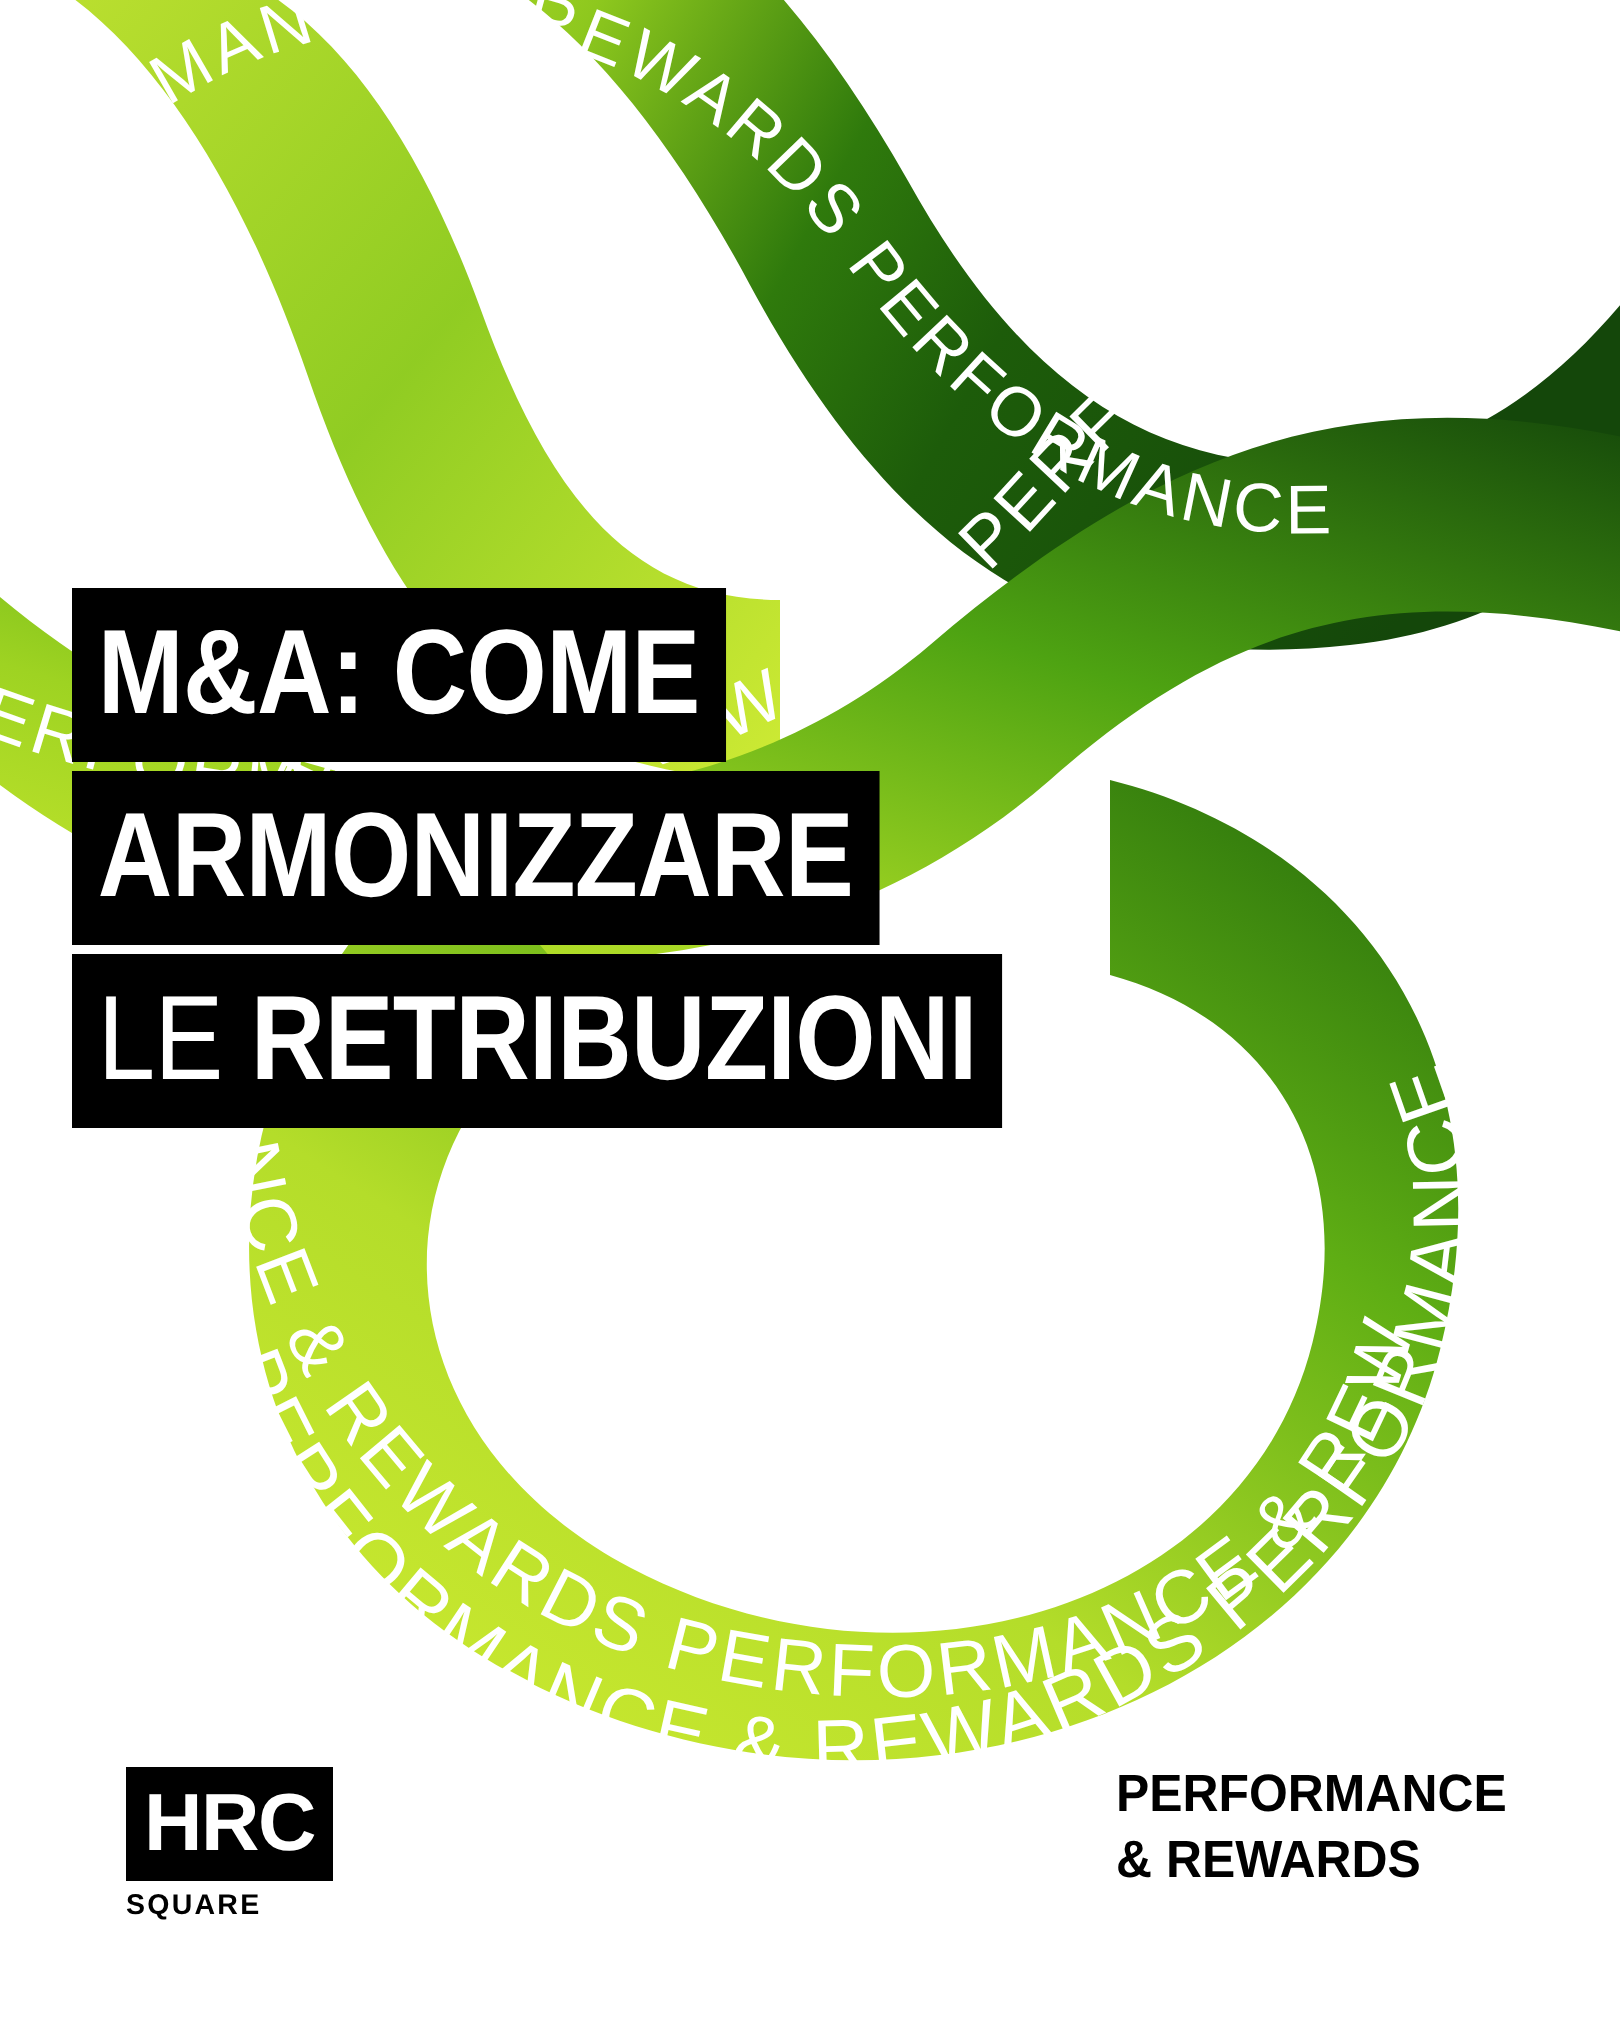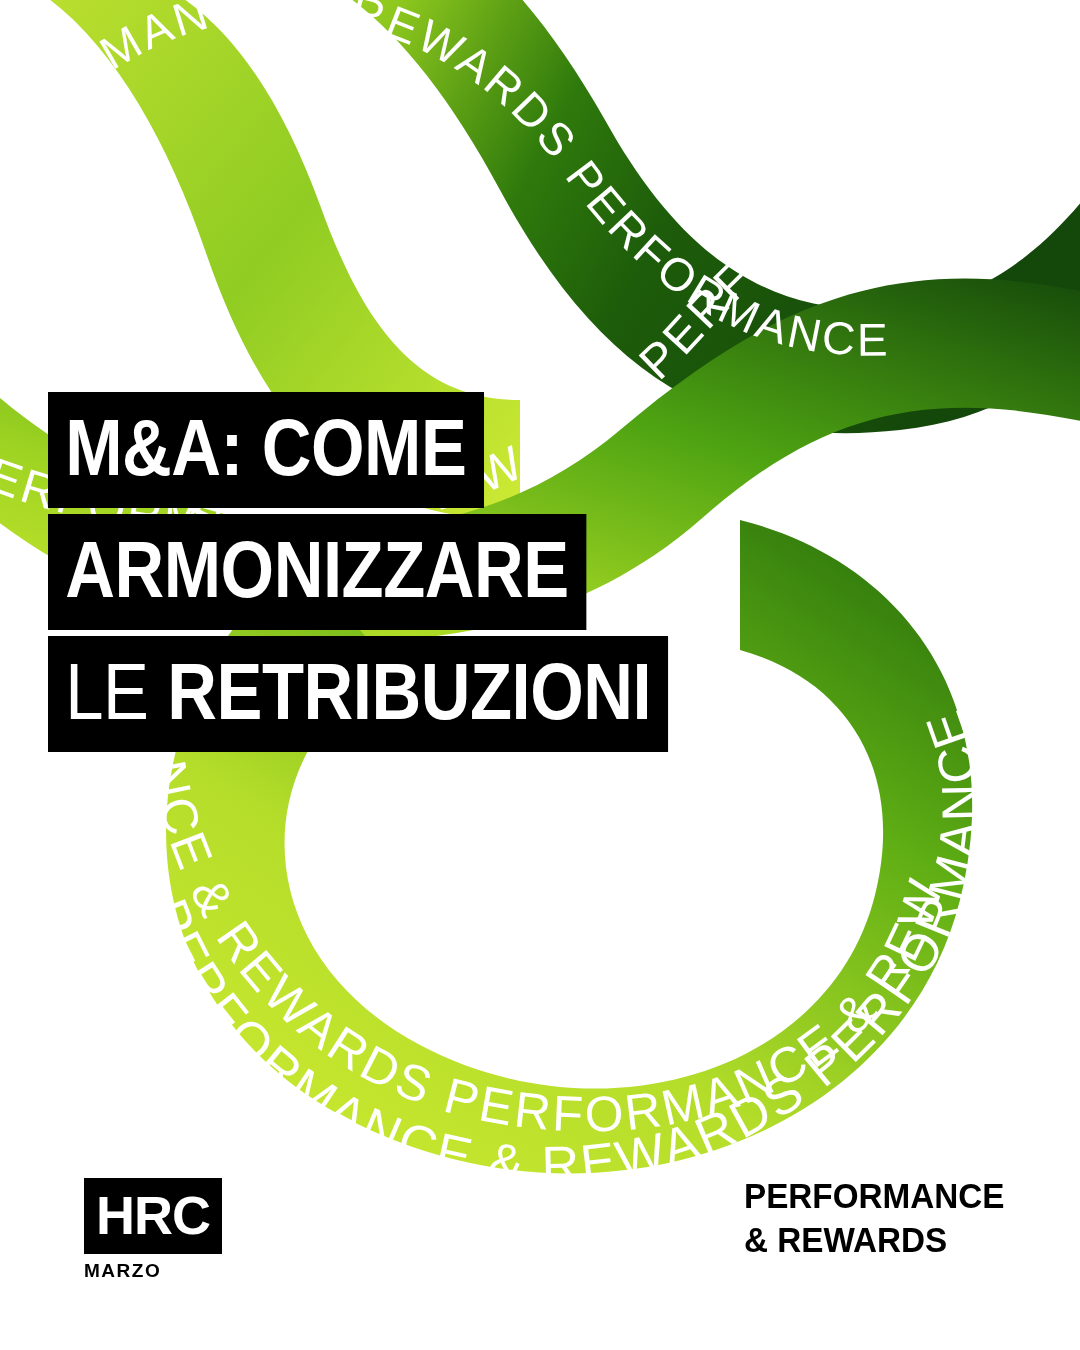--- a/index.html
+++ b/index.html
@@ -206,21 +206,21 @@
   <div class="title-block">
     <div class="title-line title-line-1">M&amp;A: COME</div>
     <div class="title-line title-line-2">ARMONIZZARE</div>
     <div class="title-line title-line-3"><span class="tl3-light">LE </span><span>RETRIBUZIONI</span></div>
   </div>
 
   <div class="footer">
 
     <div class="logo-wrap">
       <span class="logo-mark">HRC</span>
-      <span class="logo-sub">MARZO</span>
+      <span class="logo-sub">SQUARE</span>
     </div>
 
 
     <div class="track">
       <span>PERFORMANCE</span>
       <span>&amp; REWARDS</span>
     </div>
 
   </div>
 </div>

